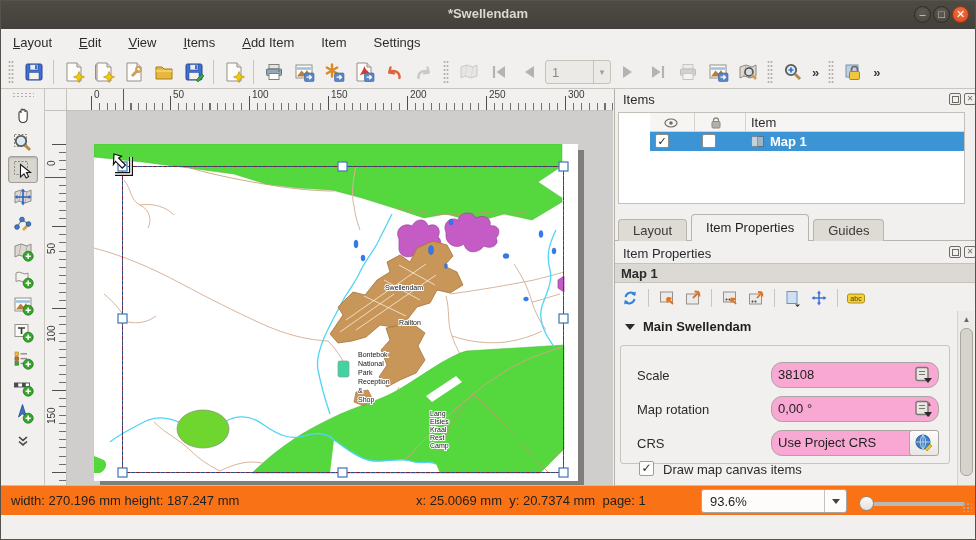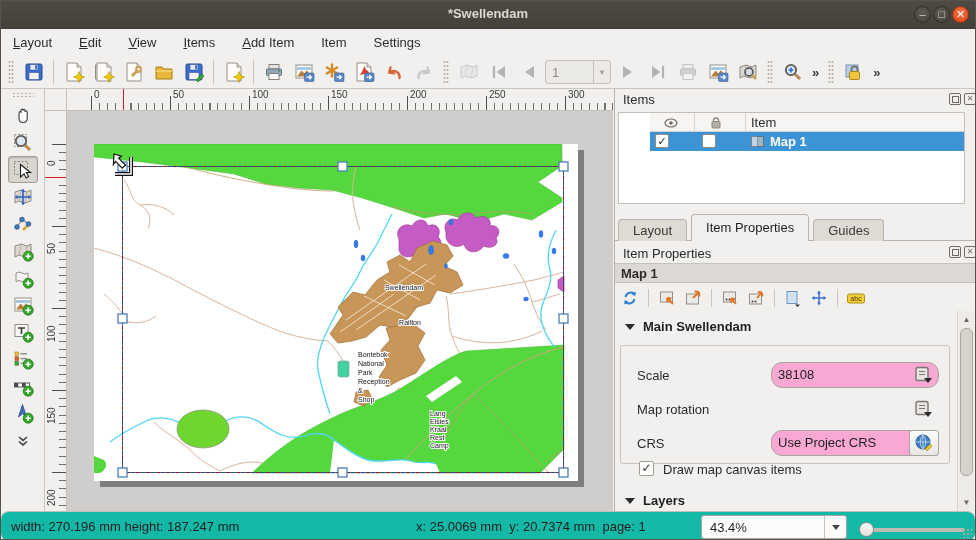--- a/index.html
+++ b/index.html
@@ -121,22 +121,22 @@
   .crs-btn { position:absolute; left:288px; width:30px; height:26px; border:1px solid #a9a5a0; border-radius:3px;
     background:linear-gradient(#fdfdfc,#e8e6e2); display:flex; align-items:center; justify-content:center; }
   .checkbox { position:absolute; width:15px; height:15px; background:#fdfdfc; border:1px solid #a19d97;
     border-radius:2px; font-size:12px; line-height:13px; text-align:center; color:#2a2a2a; font-weight:bold; }
 
   .scrollbar { position:absolute; left:342px; top:222px; width:17px; height:200px; background:#edebe8; border-left:1px solid #d5d2cc; }
   .sb-btn { position:absolute; left:1px; width:15px; height:15px; display:flex; align-items:center; justify-content:center; font-size:8px; color:#6b6862; }
   .sb-thumb { position:absolute; left:2px; width:13px; border:1px solid #aaa79f; background:#d6d3cd; border-radius:6px; }
 
   
-  .statusbar { position:absolute; left:0; top:510px; width:100%; height:30px; background:#14b8a6;
-    border-top:1px solid #c3c0ba;border-radius:8px; }
+  .statusbar { position:absolute; left:0; top:484px; width:100%; height:30px; background:#f97316;
+    border-top:1px solid #c3c0ba; }
   .statusbar span { position:absolute; top:7px; white-space:pre; color:#1f1f1f; }
   .zoom-combo { position:absolute; left:700px; top:3px; width:146px; height:24px; background:#fdfcfb;
     border:1px solid #a9a5a0; border-radius:3px; display:flex; align-items:center; }
   .zoom-combo .val { flex:1; padding-left:8px; }
   .zoom-combo .dd { width:22px; height:100%; border-left:1px solid #c6c2bb; display:flex; align-items:center; justify-content:center; }
   .slider-track { position:absolute; left:858px; top:16px; width:106px; height:4px; background:#bcb8b2; border-radius:2px; }
   .slider-handle { position:absolute; left:858px; top:10px; width:15px; height:15px; border-radius:8px;
     background:linear-gradient(#fbfaf9,#e4e1dc); border:1px solid #8d8a84; }
   .resize-grip { position:absolute; right:3px; bottom:3px; width:10px; height:10px;
     background-image:radial-gradient(#aca9a3 1px, transparent 1.1px); background-size:4px 4px; }
@@ -737,20 +737,27 @@
         <span class="fld-label" style="top:22px">Scale</span>
         <div class="input" style="top:16px"><span>38108</span></div>
         <div class="override-btn" style="top:17px">
           <svg width="22" height="20">
               <rect x="3" y="2.5" width="12" height="13" rx="2" fill="#e8e6e2" stroke="#7a7672" stroke-width="1.4"></rect>
               <path d="M6,6.5 H12 M6,9.5 H12" stroke="#7a7672" stroke-width="1.2"></path>
               <path d="M11,13 H19 L15,18 Z" fill="#2b2b2b"></path>
             </svg>
         </div>
         <span class="fld-label" style="top:56px">Map rotation</span>
+        <div class="input" style="top:50px">
+          <span>0,00 °</span>
+          <div class="spin-arrows">
+              <div>▲</div>
+              <div>▼</div>
+            </div>
+        </div>
         <div class="override-btn" style="top:51px">
           <svg width="22" height="20">
               <rect x="3" y="2.5" width="12" height="13" rx="2" fill="#e8e6e2" stroke="#7a7672" stroke-width="1.4"></rect>
               <path d="M6,6.5 H12 M6,9.5 H12" stroke="#7a7672" stroke-width="1.2"></path>
               <path d="M11,13 H19 L15,18 Z" fill="#2b2b2b"></path>
             </svg>
         </div>
         <span class="fld-label" style="top:90px">CRS</span>
         <div class="input" style="top:84px">
           <span>Use Project CRS</span>
@@ -775,21 +782,21 @@
       <div class="sb-btn" style="top:1px">▲</div>
       <div class="sb-thumb" style="top:17px; height:148px"></div>
       <div class="sb-btn" style="top:184px">▼</div>
     </div>
   </div>
 
   <div class="statusbar">
     <span style="left:10px">width: 270.196 mm height: 187.247 mm</span>
     <span style="left:415px">x: 25.0069 mm  y: 20.7374 mm  page: 1</span>
     <div class="zoom-combo">
-      <span class="val" style="position:static">43.4%</span>
+      <span class="val" style="position:static">93.6%</span>
       <div class="dd">
           <div class="combo-arrow" style="position:static"></div>
         </div>
     </div>
     <div class="slider-track"></div>
     <div class="slider-handle"></div>
     <div class="resize-grip"></div>
   </div>
 
 </div>

